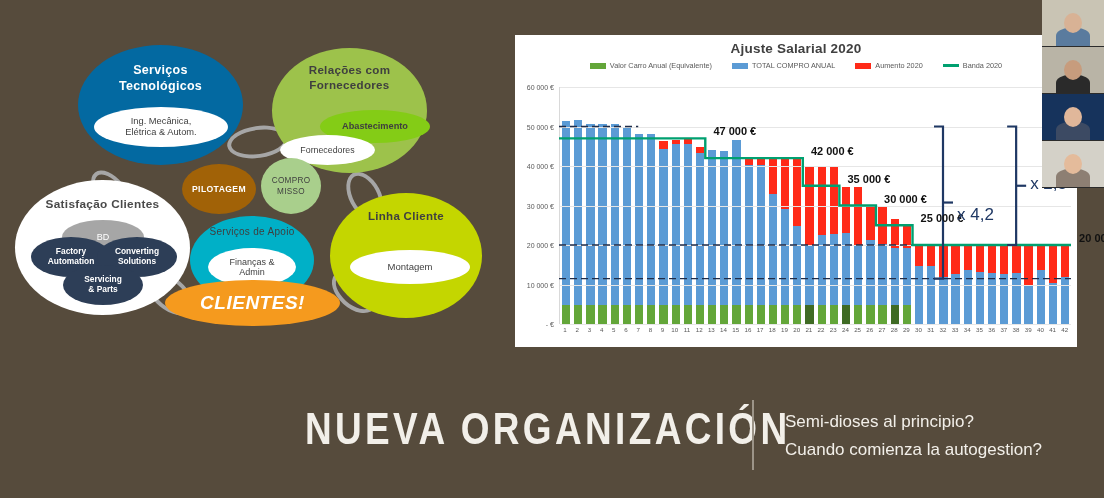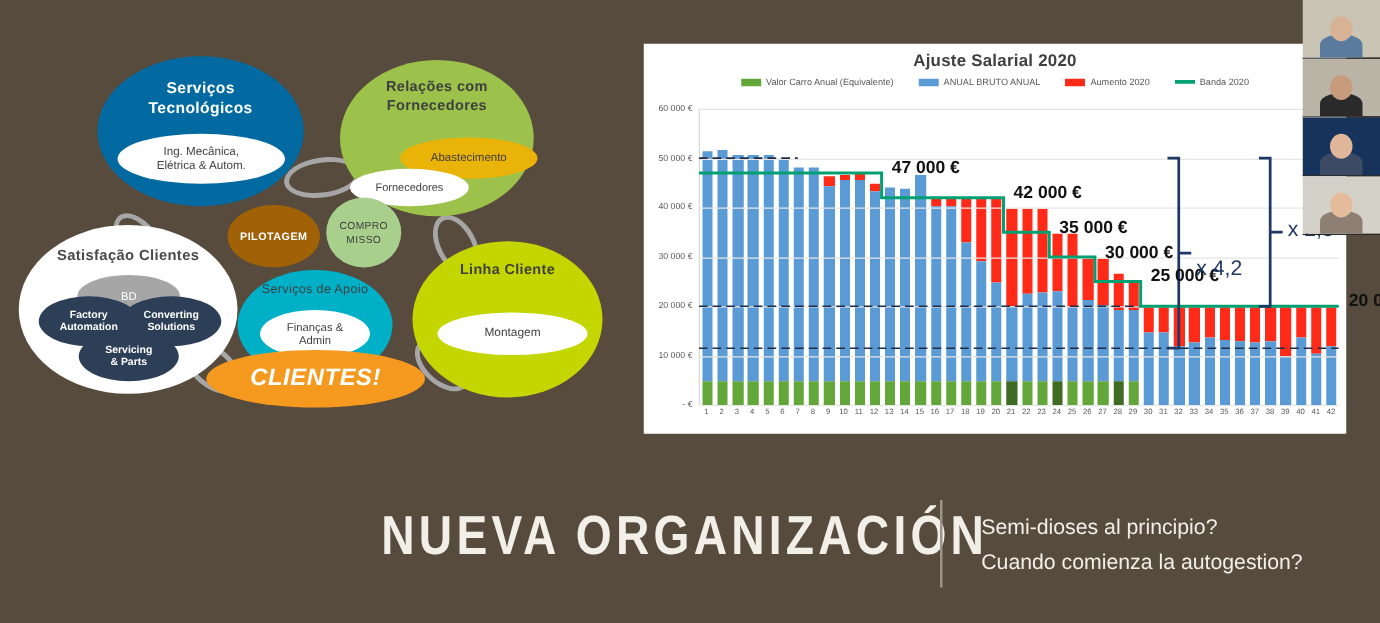--- a/index.html
+++ b/index.html
@@ -44,21 +44,21 @@
   .bar{width:68%;position:relative;}
   .seg{width:100%;}
   .seg.red{background:#ff2a18;}
   .seg.blue{background:#5b9bd5;}
   .seg.green{background:#63a639;}
   .seg.dgreen{background:#3f6b24;}
   .xlabels{position:absolute;left:44px;right:6px;top:239px;display:flex;}
   .xlabels span{flex:1;text-align:center;font-size:6.2px;color:#595959;}
 
   svg.overlay{position:absolute;left:44px;top:0;height:237px;pointer-events:none;}
-  .dlabel{position:absolute;font-size:14px;font-weight:bold;color:#111;white-space:nowrap;}
+  .dlabel{position:absolute;font-size:11px;font-weight:bold;color:#111;white-space:nowrap;}
   .mlabel{position:absolute;font-size:17px;color:#1f3864;white-space:nowrap;
           font-family:"Liberation Sans",sans-serif;}
   .bigtitle{position:absolute;left:305px;top:404px;font-size:44px;color:#f2efe9;
             font-weight:bold;letter-spacing:4px;font-family:"Liberation Sans Narrow","Liberation Sans",sans-serif;
             transform:scaleX(.84);transform-origin:left center;white-space:nowrap;}
   .divider{position:absolute;left:752px;top:400px;width:2px;height:70px;background:#9c9488;}
   .subtitle{position:absolute;left:785px;top:408px;color:#f2efe9;font-size:17px;line-height:1.65;}
 
   
   .vstrip{position:absolute;right:0;top:0;width:62px;height:186px;}
@@ -83,21 +83,21 @@
     <div class="bubble" style="left:78px;top:15px;width:165px;height:120px;background:#0369a1;">
       <div class="title" style="color:#ffffff;font-size:12.5px;line-height:1.25;margin-top:18px;white-space:pre-line;">Serviços
 Tecnológicos</div>
       <div class="pill" style="left:16px;top:62px;width:134px;height:40px;background:#ffffff;color:#3f3f3f;font-size:9.3px;white-space:pre-line;">Ing. Mecânica,
 Elétrica &amp; Autom.</div>
     </div>
 
     <div class="bubble" style="left:272px;top:18px;width:155px;height:125px;background:#9dc24b;">
       <div class="title" style="color:#3f3f3f;font-size:11.6px;line-height:1.3;margin-top:14px;white-space:pre-line;">Relações com
 Fornecedores</div>
-      <div class="pill" style="left:48px;top:62px;width:110px;height:33px;background:#eab308;color:#3f3f3f;font-size:9.2px;">Abastecimento</div>
+      <div class="pill" style="left:48px;top:62px;width:110px;height:33px;background:#84cc16;color:#3f3f3f;font-size:9.2px;font-weight:bold;">Abastecimento</div>
       <div class="pill" style="left:8px;top:87px;width:95px;height:30px;background:#ffffff;color:#3f3f3f;font-size:8.8px;">Fornecedores</div>
     </div>
 
     <div class="bubble" style="left:15px;top:150px;width:175px;height:135px;background:#ffffff;">
       <div class="title" style="color:#4a4a4a;font-size:11.8px;margin-top:17px;">Satisfação Clientes</div>
       <div class="pill" style="left:47px;top:40px;width:82px;height:34px;background:#a6a6a6;color:#ffffff;font-size:9px;">BD</div>
       <div class="pill" style="left:16px;top:57px;width:80px;height:40px;background:#2d3e57;color:#ffffff;font-size:8.4px;white-space:pre-line;font-weight:bold;">Factory
 Automation</div>
       <div class="pill" style="left:82px;top:57px;width:80px;height:40px;background:#2d3e57;color:#ffffff;font-size:8.4px;white-space:pre-line;font-weight:bold;text-align:center;">Converting
 Solutions</div>
@@ -133,21 +133,21 @@
   <div class="chartcard">
     <div class="chart-title">Ajuste Salarial 2020</div>
 
     <div class="legend" id="legend">
         <div class="legend-item">
           <span class="swatch" style="background: rgb(99, 166, 57);"></span>
           <span>Valor Carro Anual (Equivalente)</span>
         </div>
         <div class="legend-item">
           <span class="swatch" style="background: rgb(91, 155, 213);"></span>
-          <span>ANUAL BRUTO ANUAL</span>
+          <span>TOTAL COMPRO ANUAL</span>
         </div>
         <div class="legend-item">
           <span class="swatch" style="background: rgb(255, 42, 24);"></span>
           <span>Aumento 2020</span>
         </div>
         <div class="legend-item">
           <span class="swatch line" style="background: rgb(0, 160, 112);"></span>
           <span>Banda 2020</span>
         </div>
       </div>

